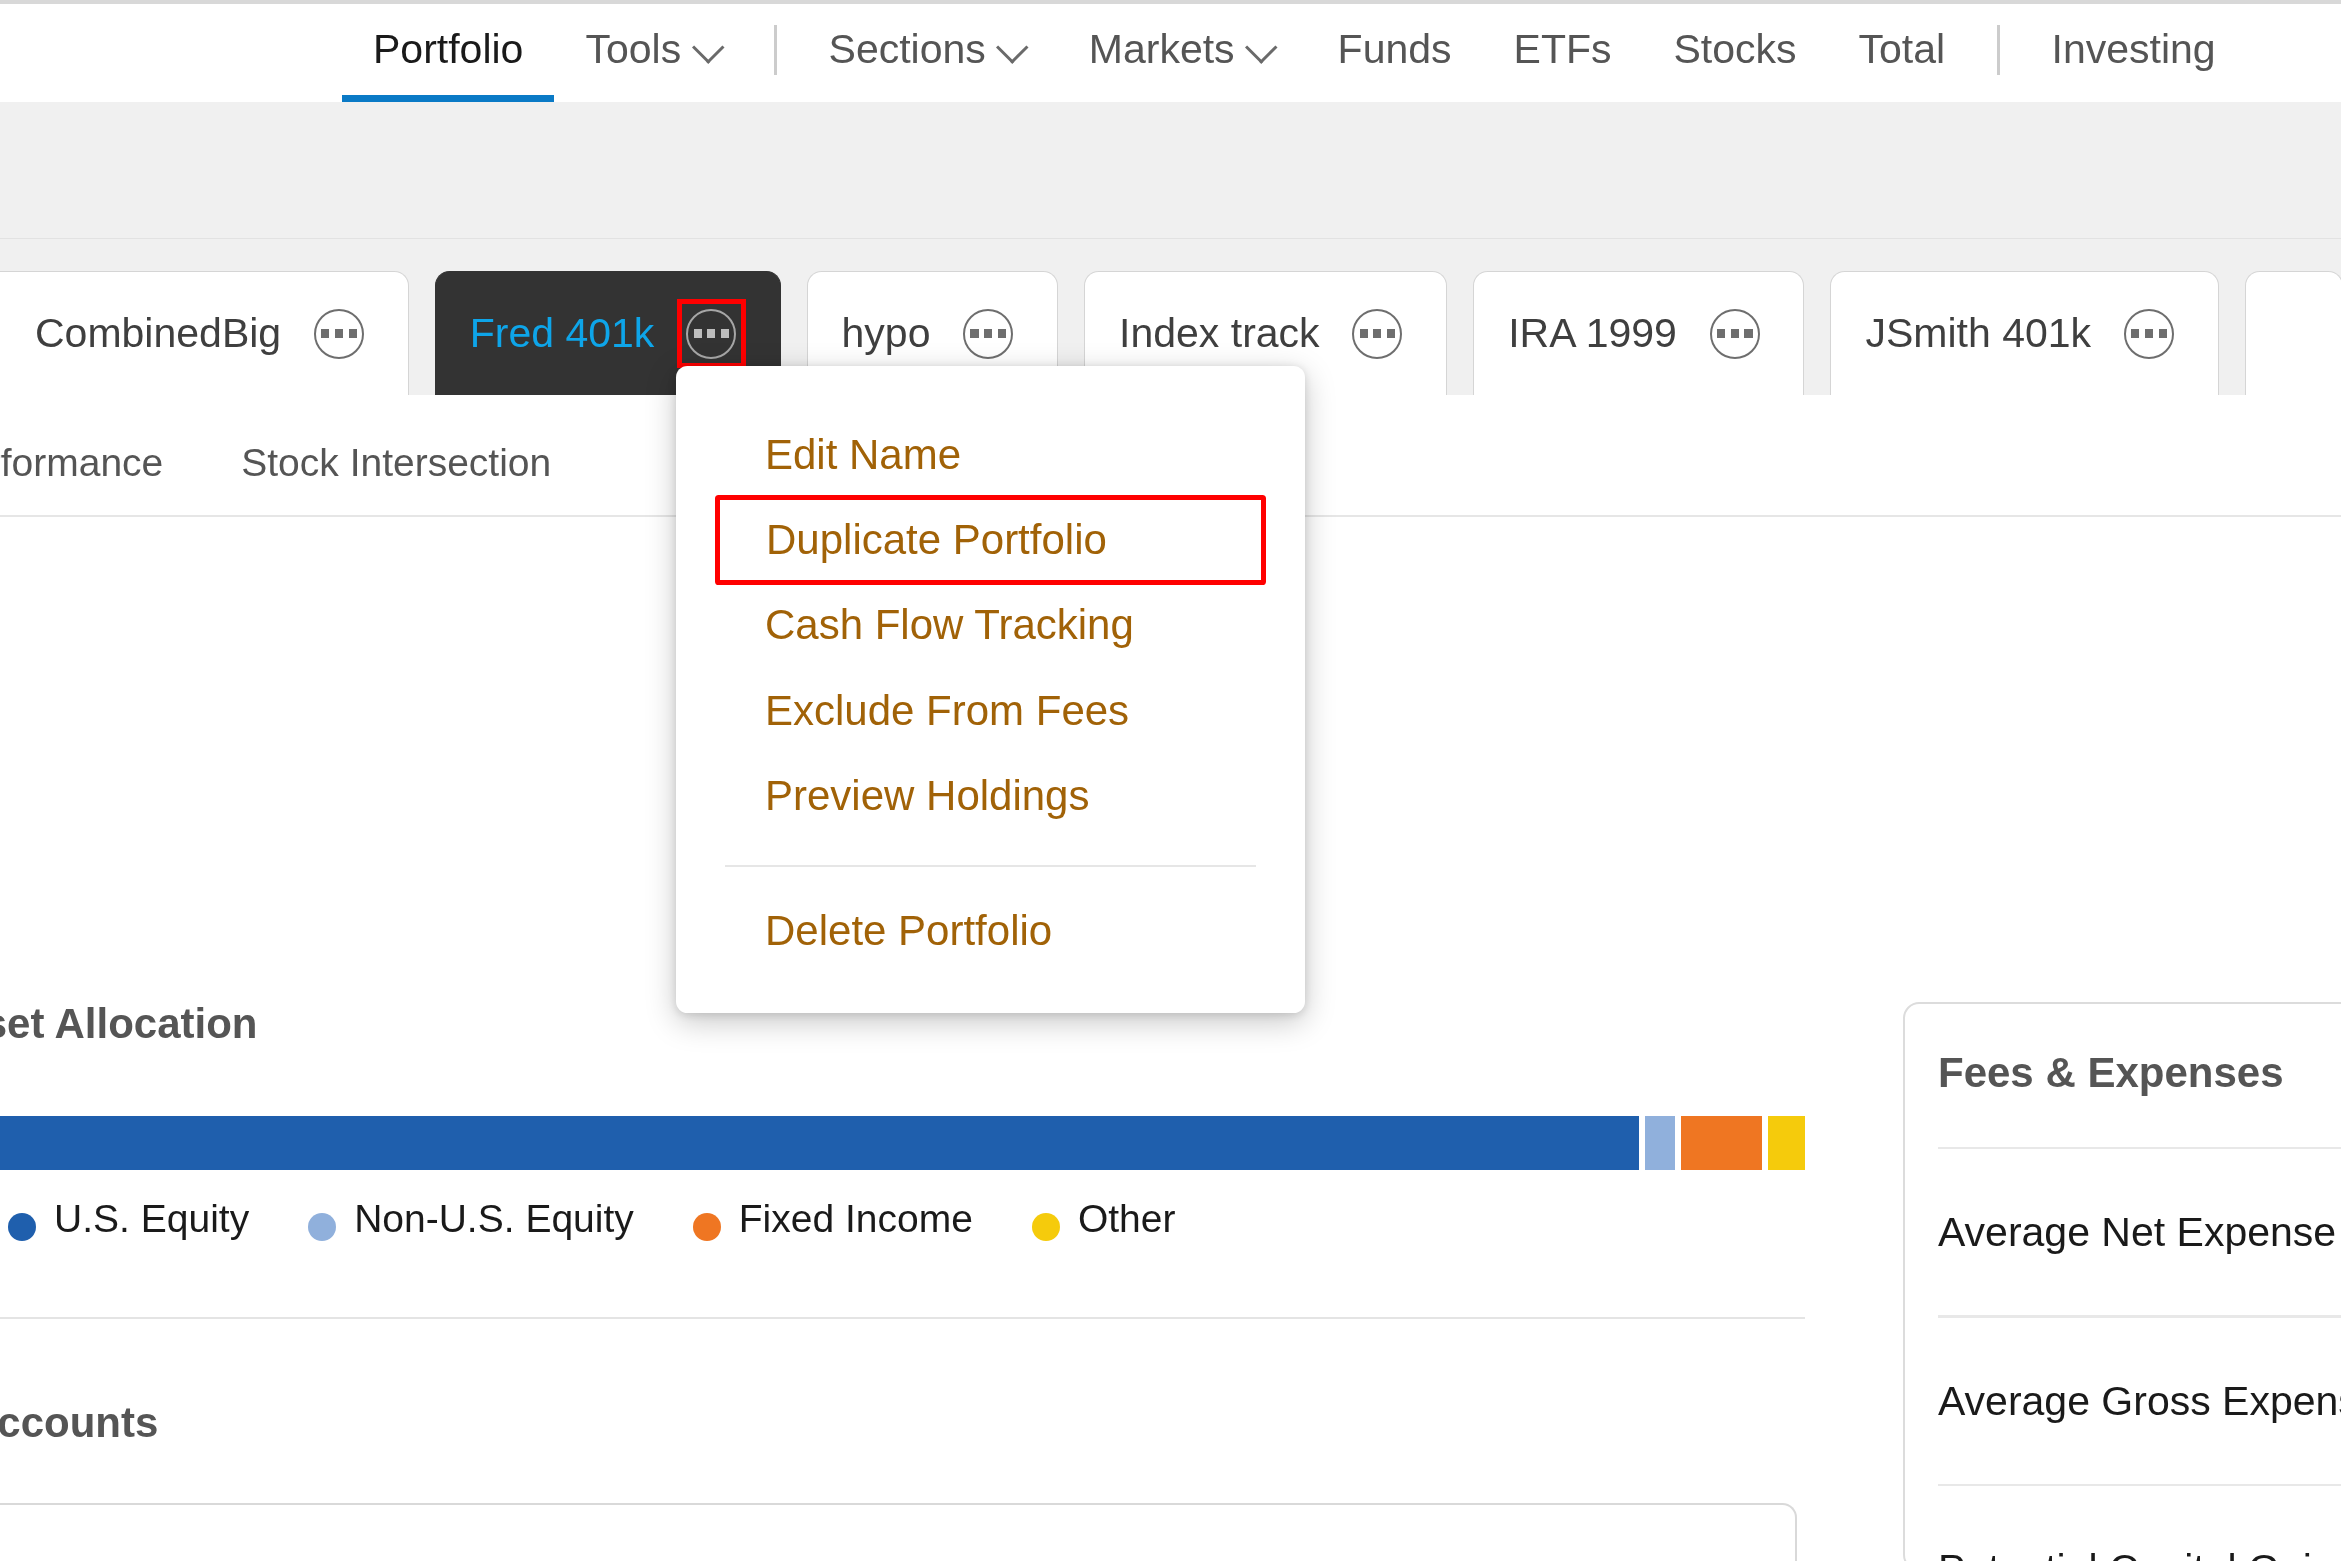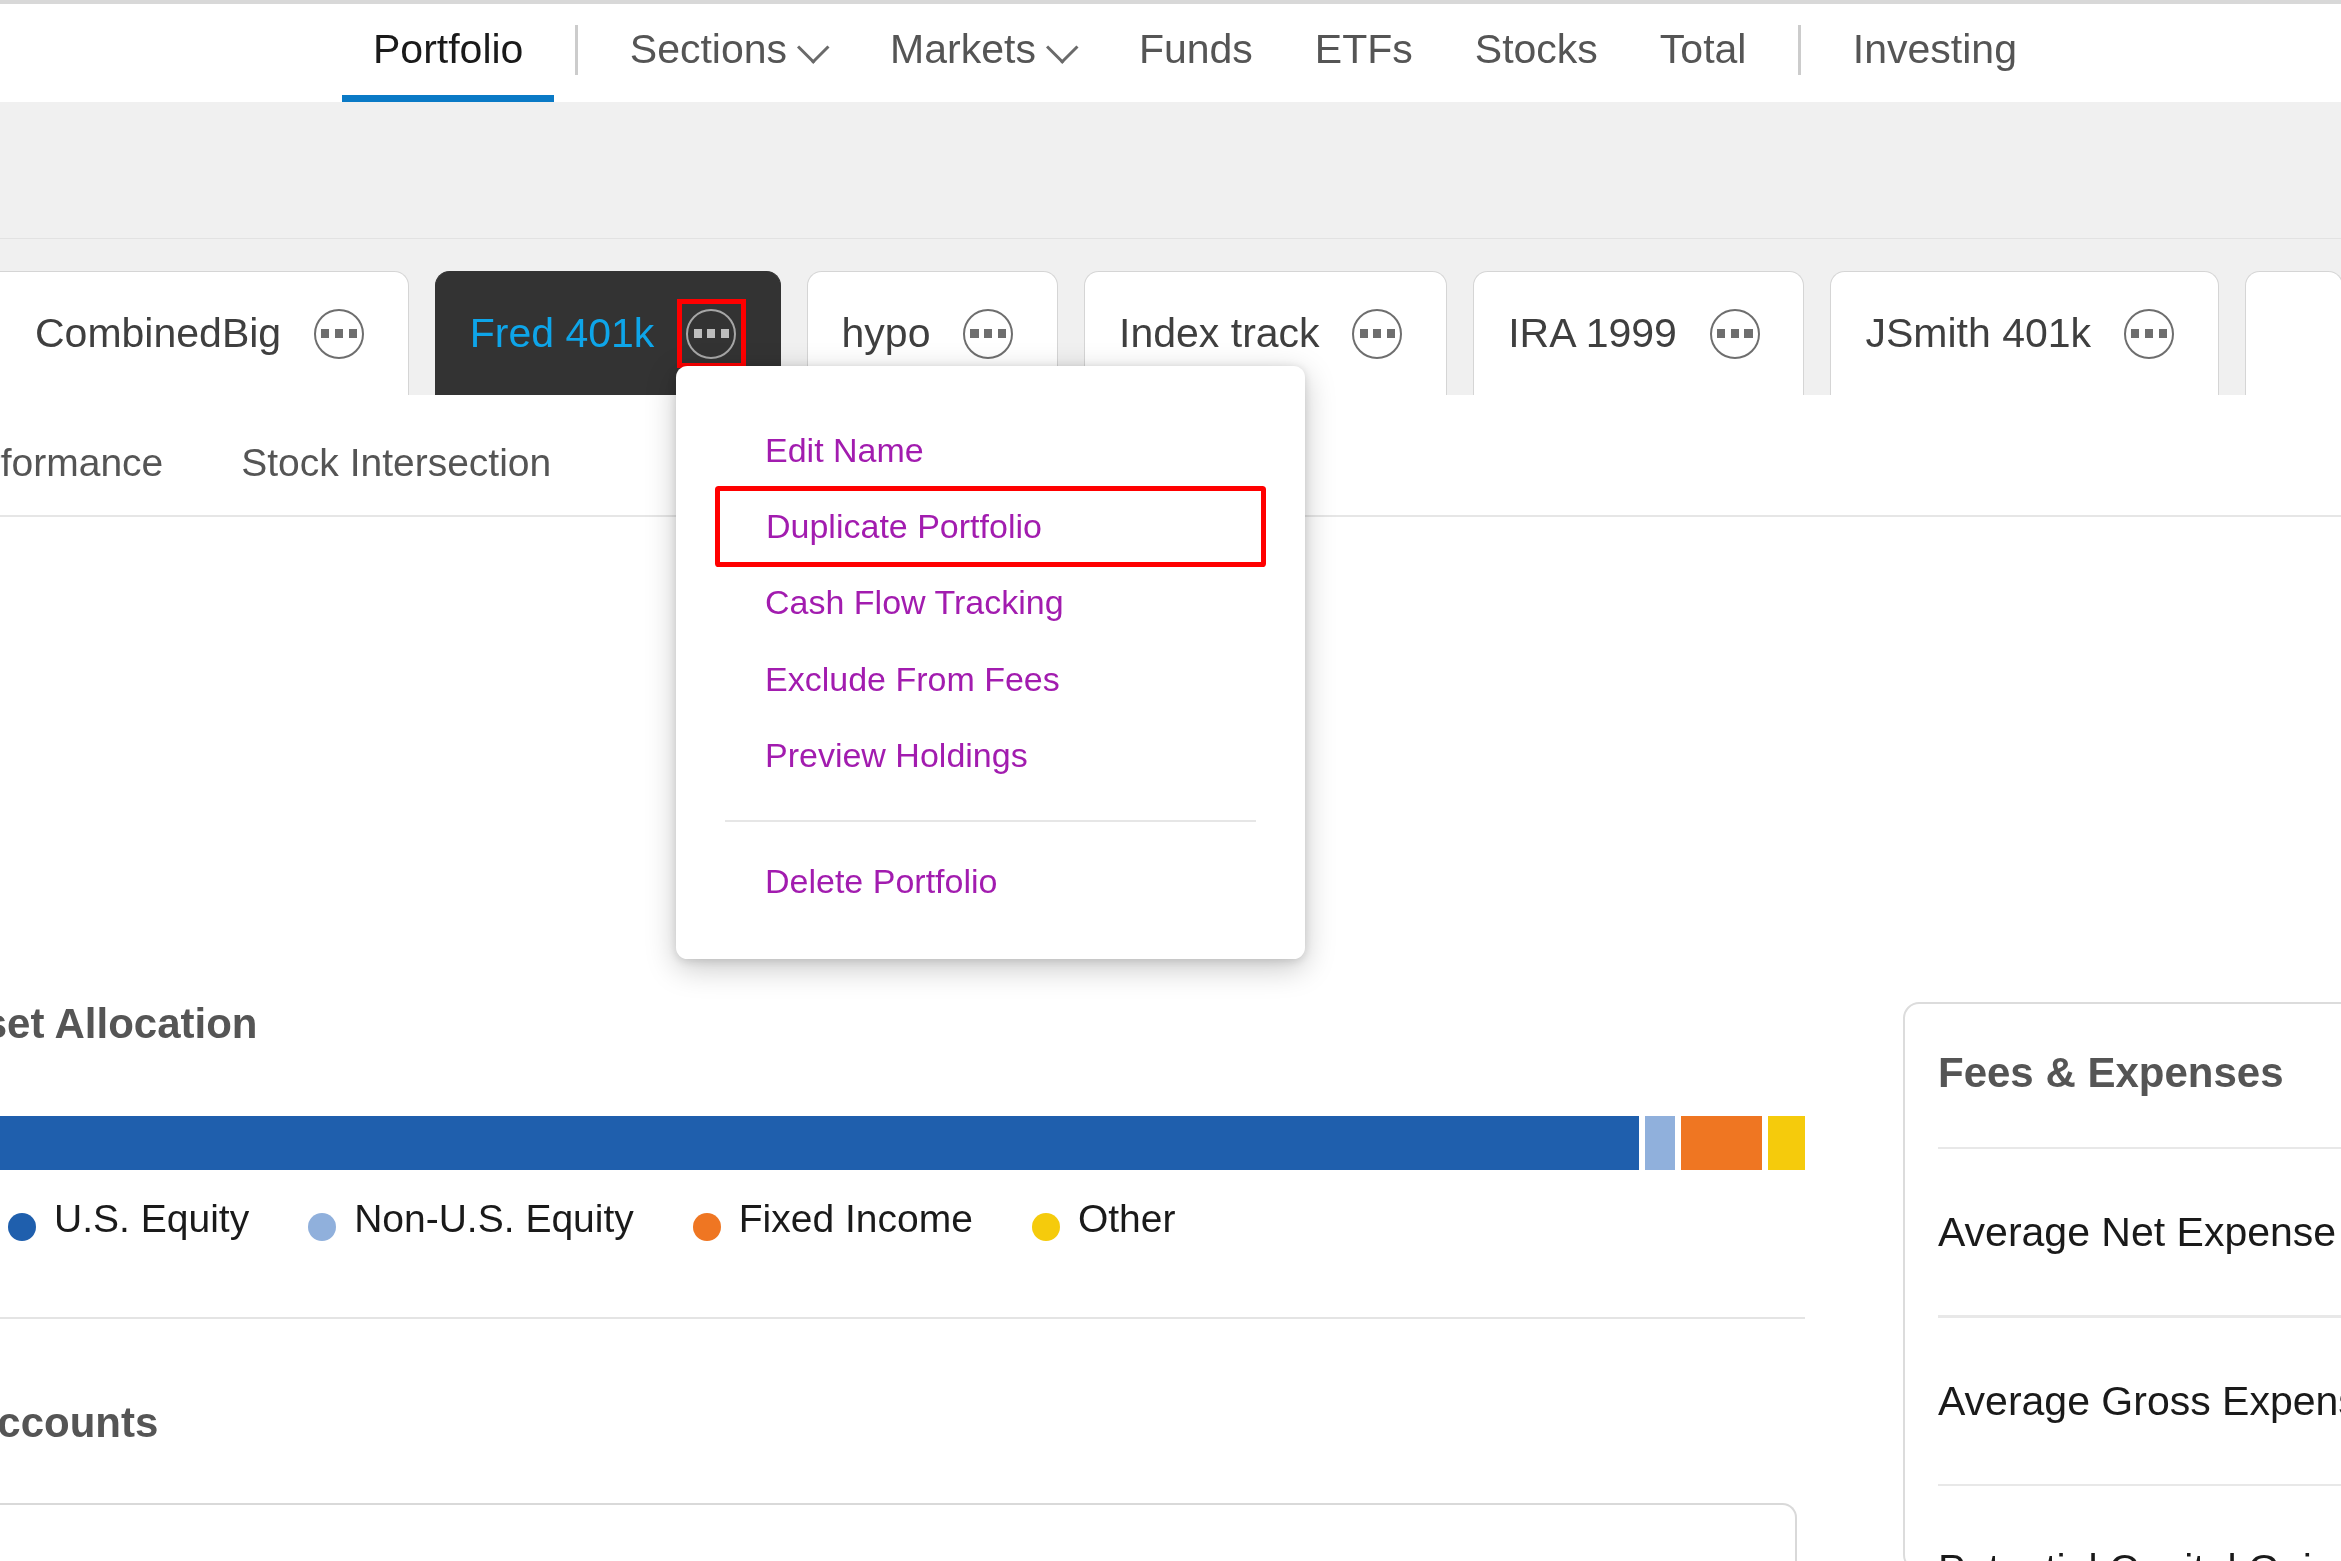--- a/index.html
+++ b/index.html
@@ -274,22 +274,22 @@
     position: absolute;
     left: 676px; top: 366px;
     width: 629px;
     background: #ffffff;
     border-radius: 11.4px;
     box-shadow: 0 8.1px 31px rgba(0,0,0,0.22), 0 1.6px 8.1px rgba(0,0,0,0.12);
     padding: 46px 0 39px 0;
     z-index: 60;
   }
   .menu-item {
-    font-size: 34px;
-    color: #a21caf;
+    font-size: 42px;
+    color: #a16207;
     padding: 18.7px 0 18.7px 89px;
     white-space: nowrap;
     cursor: pointer;
     position: relative;
   }
   .menu-item.highlight {
     outline: 5.7px solid #ff0000;
     outline-offset: -3.3px;
     margin: 0 41px 0 41px;
     padding-left: 49px;
@@ -302,20 +302,24 @@
   }
 </style>
 </head>
 <body>
 
 <div class="topnav">
   <div class="nav-scroll" id="navScroll">
       <div class="nav-item active">
         <span>Portfolio</span>
         <span class="underline"></span>
+      </div>
+      <div class="nav-item">
+        <span>Tools</span>
+        <span class="chev"></span>
       </div>
       <div class="nav-sep"></div>
       <div class="nav-item">
         <span>Sections</span>
         <span class="chev"></span>
       </div>
       <div class="nav-item">
         <span>Markets</span>
         <span class="chev"></span>
       </div>

